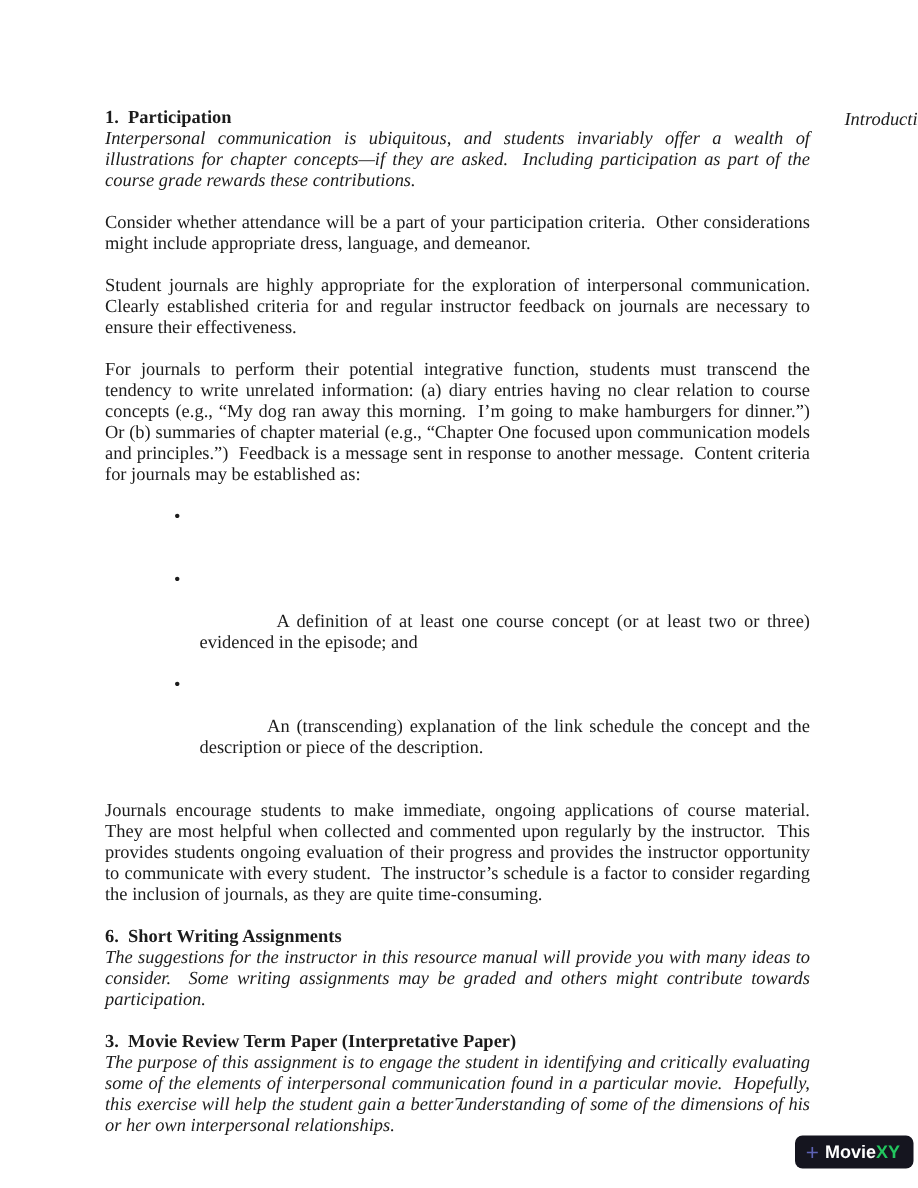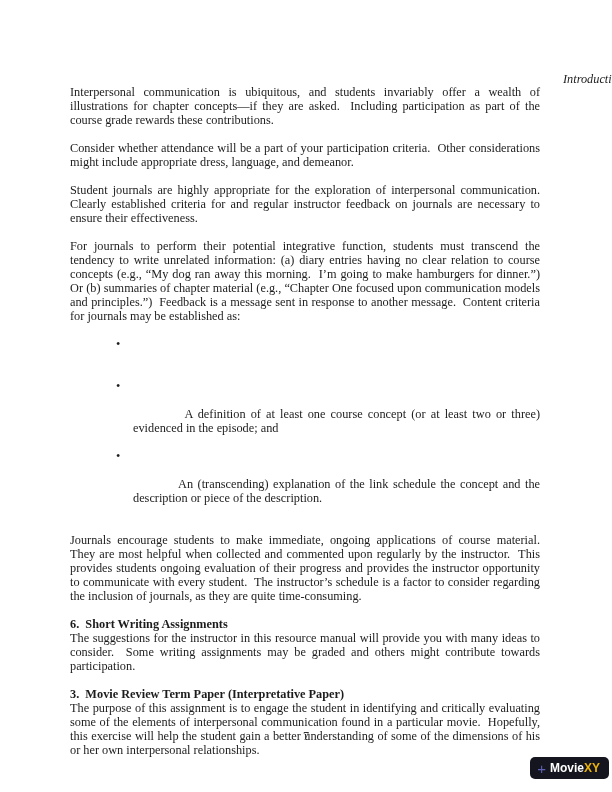--- a/index.html
+++ b/index.html
@@ -35,21 +35,21 @@
     font-size: 12.3px;
     font-weight: bold;
     margin: 0;
     white-space: pre-wrap;
   }
   .para {
     margin: 14px 0 0 0;
     text-align: justify;
     white-space: pre-wrap;
   }
-  .heading + .para { margin-top: 0; }
+  .heading + .para { margin-top: 0; font-style: italic; }
   .bullets { margin: 14px 0 0 0; }
   .bullet-item {
     position: relative;
     padding-left: 63px;
     text-align: justify;
     white-space: pre-wrap;
   }
   .bullet-glyph {
     position: absolute;
     left: 46px;
@@ -89,20 +89,21 @@
 </head>
 <body>
 
 <div class="page">
 
   <div class="running-header">Introduction</div>
 
   <div class="body">
 
     <section>
+      <h2 class="heading">1.  Participation</h2>
       <p class="para">Interpersonal communication is ubiquitous, and students invariably offer a wealth of illustrations for chapter concepts—if they are asked.  Including participation as part of the course grade rewards these contributions.</p>
       <p class="para">Consider whether attendance will be a part of your participation criteria.  Other considerations might include appropriate dress, language, and demeanor.</p>
     </section>
 
     <section>
       <p class="para">Student journals are highly appropriate for the exploration of interpersonal communication.  Clearly established criteria for and regular instructor feedback on journals are necessary to ensure their effectiveness.</p>
       <p class="para">For journals to perform their potential integrative function, students must transcend the tendency to write unrelated information: (a) diary entries having no clear relation to course concepts (e.g., “My dog ran away this morning.  I’m going to make hamburgers for dinner.”)  Or (b) summaries of chapter material (e.g., “Chapter One focused upon communication models and principles.”)  Feedback is a message sent in response to another message.  Content criteria for journals may be established as:</p>
       <div class="bullets">
         <div class="bullet-item">
           <span class="bullet-glyph">•</span>
@@ -128,16 +129,16 @@
       <h2 class="heading">3.  Movie Review Term Paper (Interpretative Paper)</h2>
       <p class="para">The purpose of this assignment is to engage the student in identifying and critically evaluating some of the elements of interpersonal communication found in a particular movie.  Hopefully, this exercise will help the student gain a better understanding of some of the dimensions of his or her own interpersonal relationships.</p>
     </section>
 
   </div>
 
   <div class="page-number">7</div>
 
   <div class="badge" style="background: rgb(21, 21, 31);">
     <span class="plus" style="color: rgb(93, 98, 181);">+</span>
-    <span class="brand" style="color: rgb(255, 255, 255);"><span>Movie</span><span class="xy" style="color: #eab308;">XY</span></span>
+    <span class="brand" style="color: rgb(255, 255, 255);"><span>Movie</span><span class="xy" style="color: #22c55e;">XY</span></span>
   </div>
 
 </div>
 
 </body></html>

